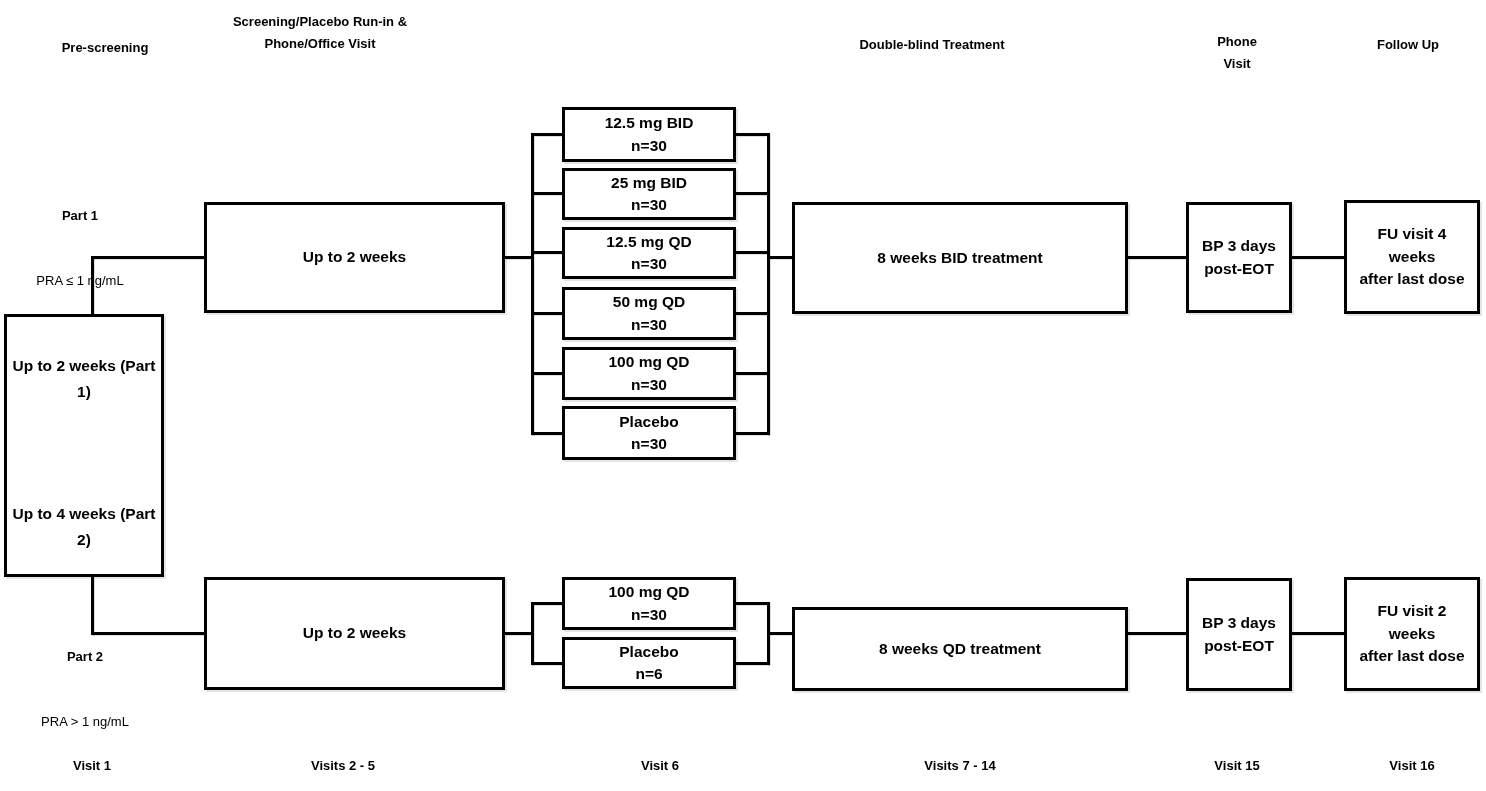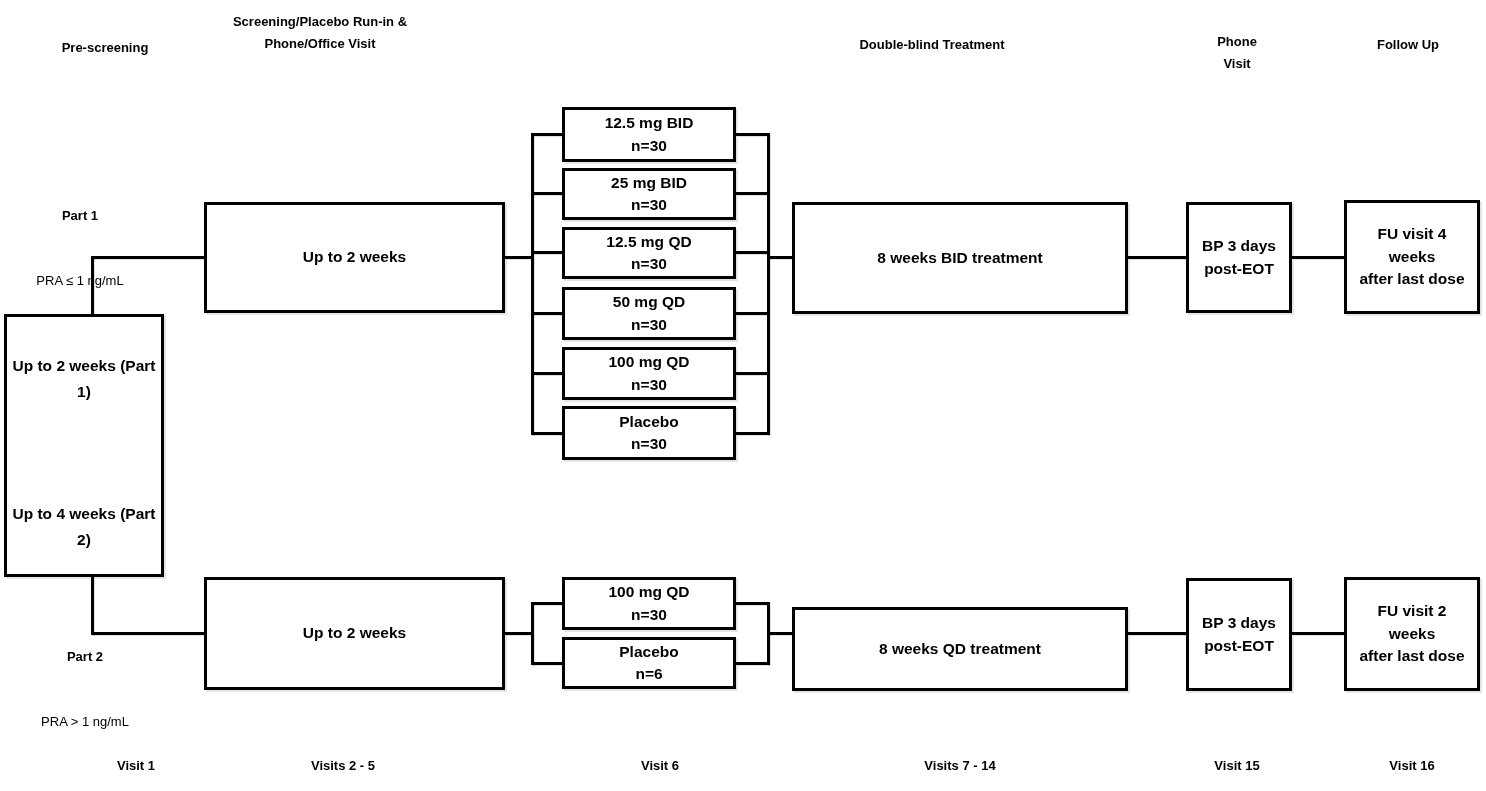--- a/index.html
+++ b/index.html
@@ -187,20 +187,20 @@
   </div>
 
   <div class="hline" style="left:1292px;top:632px;width:52px;"></div>
 
   <div class="box" style="left:1344px;top:577px;width:136px;height:114px;">
     <span>FU visit 2</span>
     <span>weeks</span>
     <span>after last dose</span>
   </div>
 
-  <div class="lbl" style="left:92px;top:755px;margin-left:44px;">Visit 1</div>
+  <div class="lbl" style="left:92px;top:755px;">Visit 1</div>
   <div class="lbl" style="left:343px;top:755px;">Visits 2 - 5</div>
   <div class="lbl" style="left:660px;top:755px;">Visit 6</div>
   <div class="lbl" style="left:960px;top:755px;">Visits 7 - 14</div>
   <div class="lbl" style="left:1237px;top:755px;">Visit 15</div>
   <div class="lbl" style="left:1412px;top:755px;">Visit 16</div>
 
 </div>
 
 </body></html>

